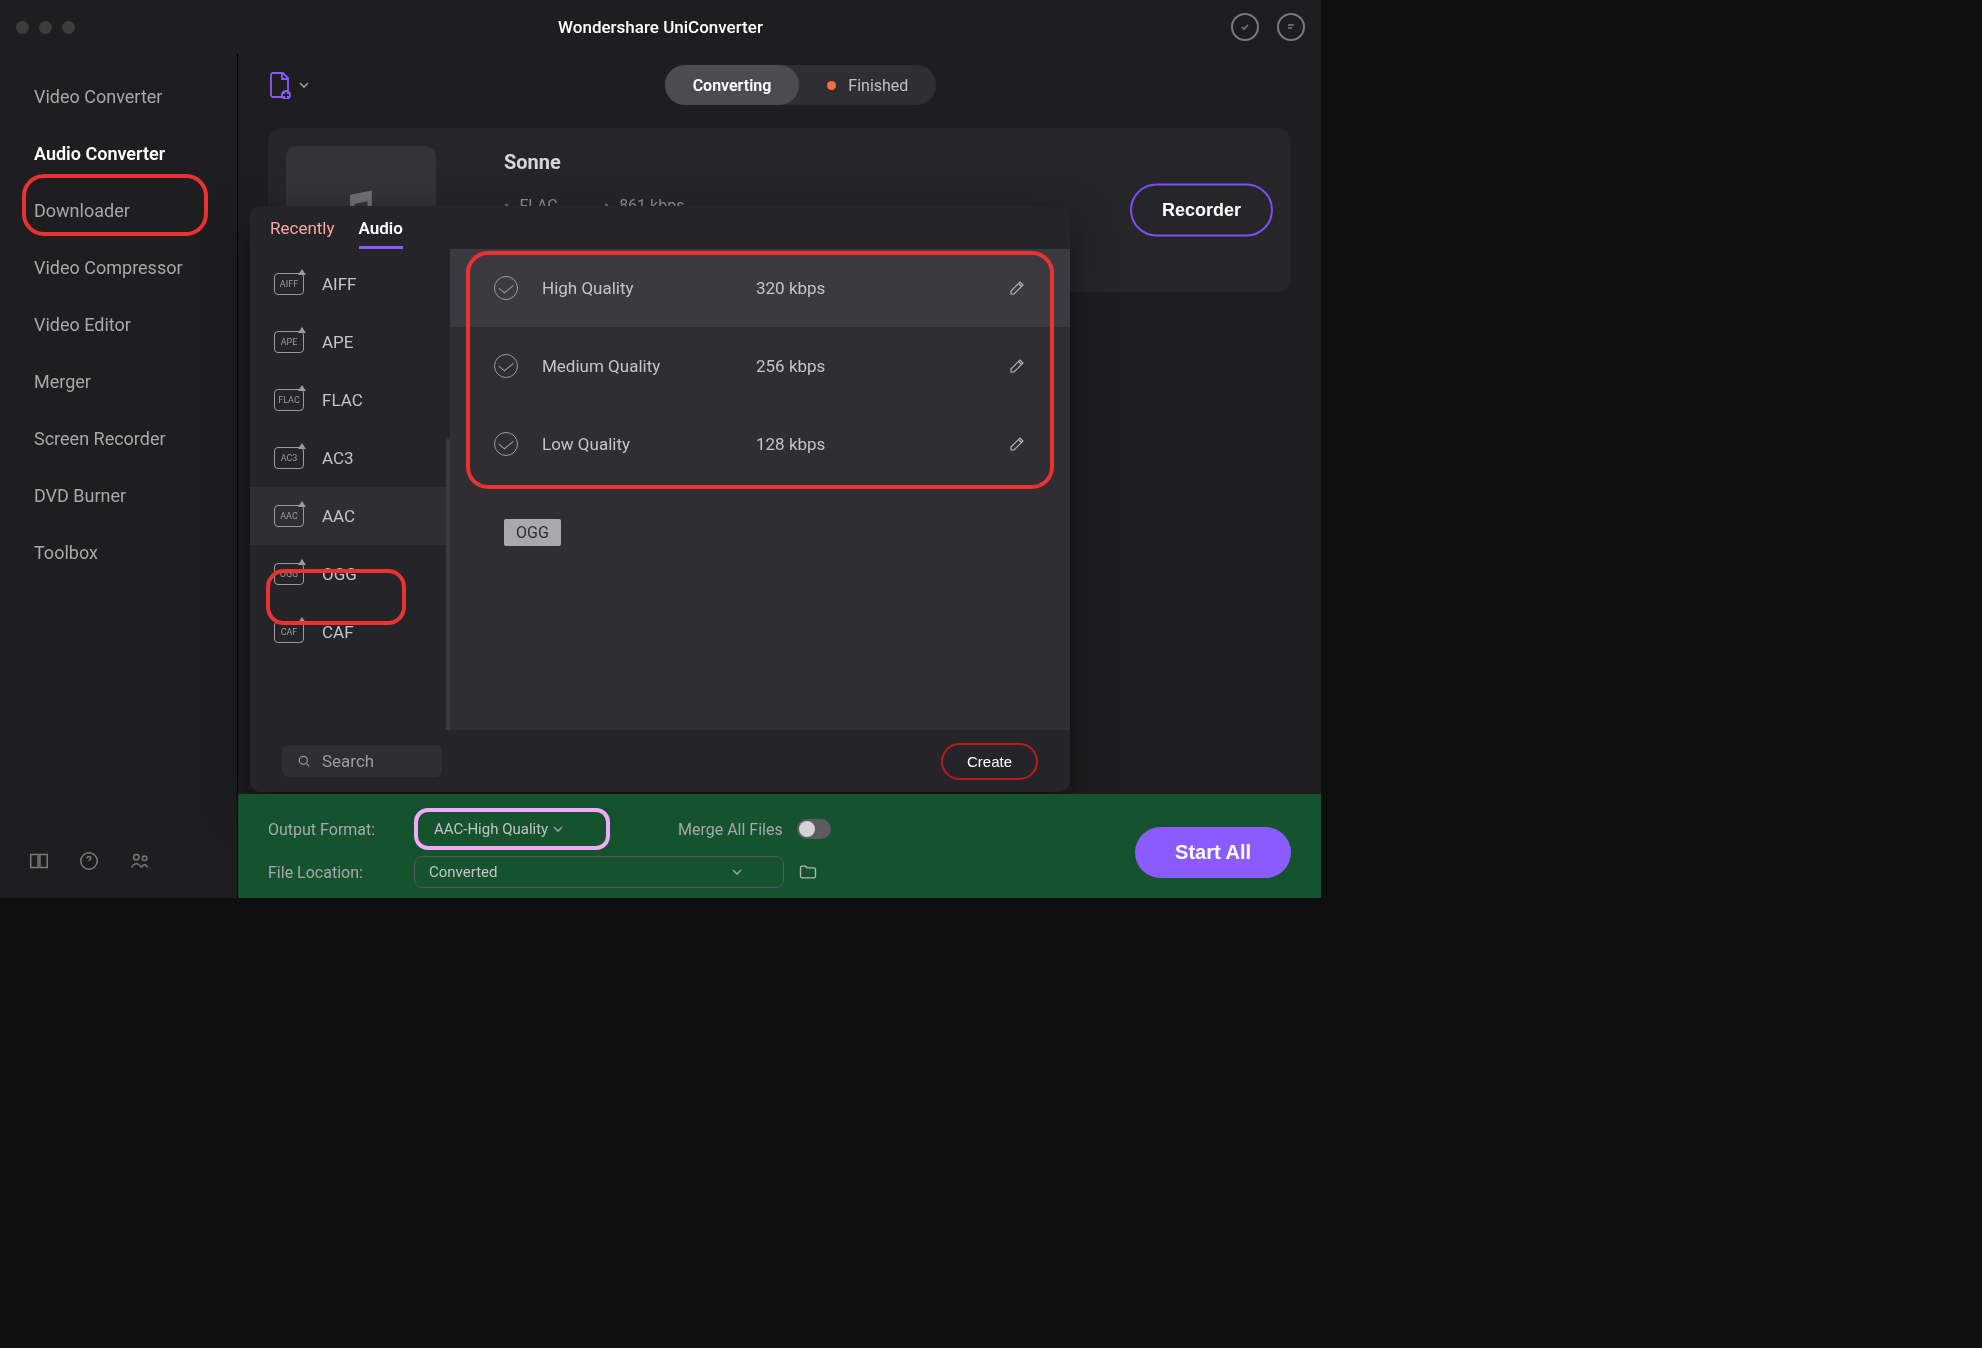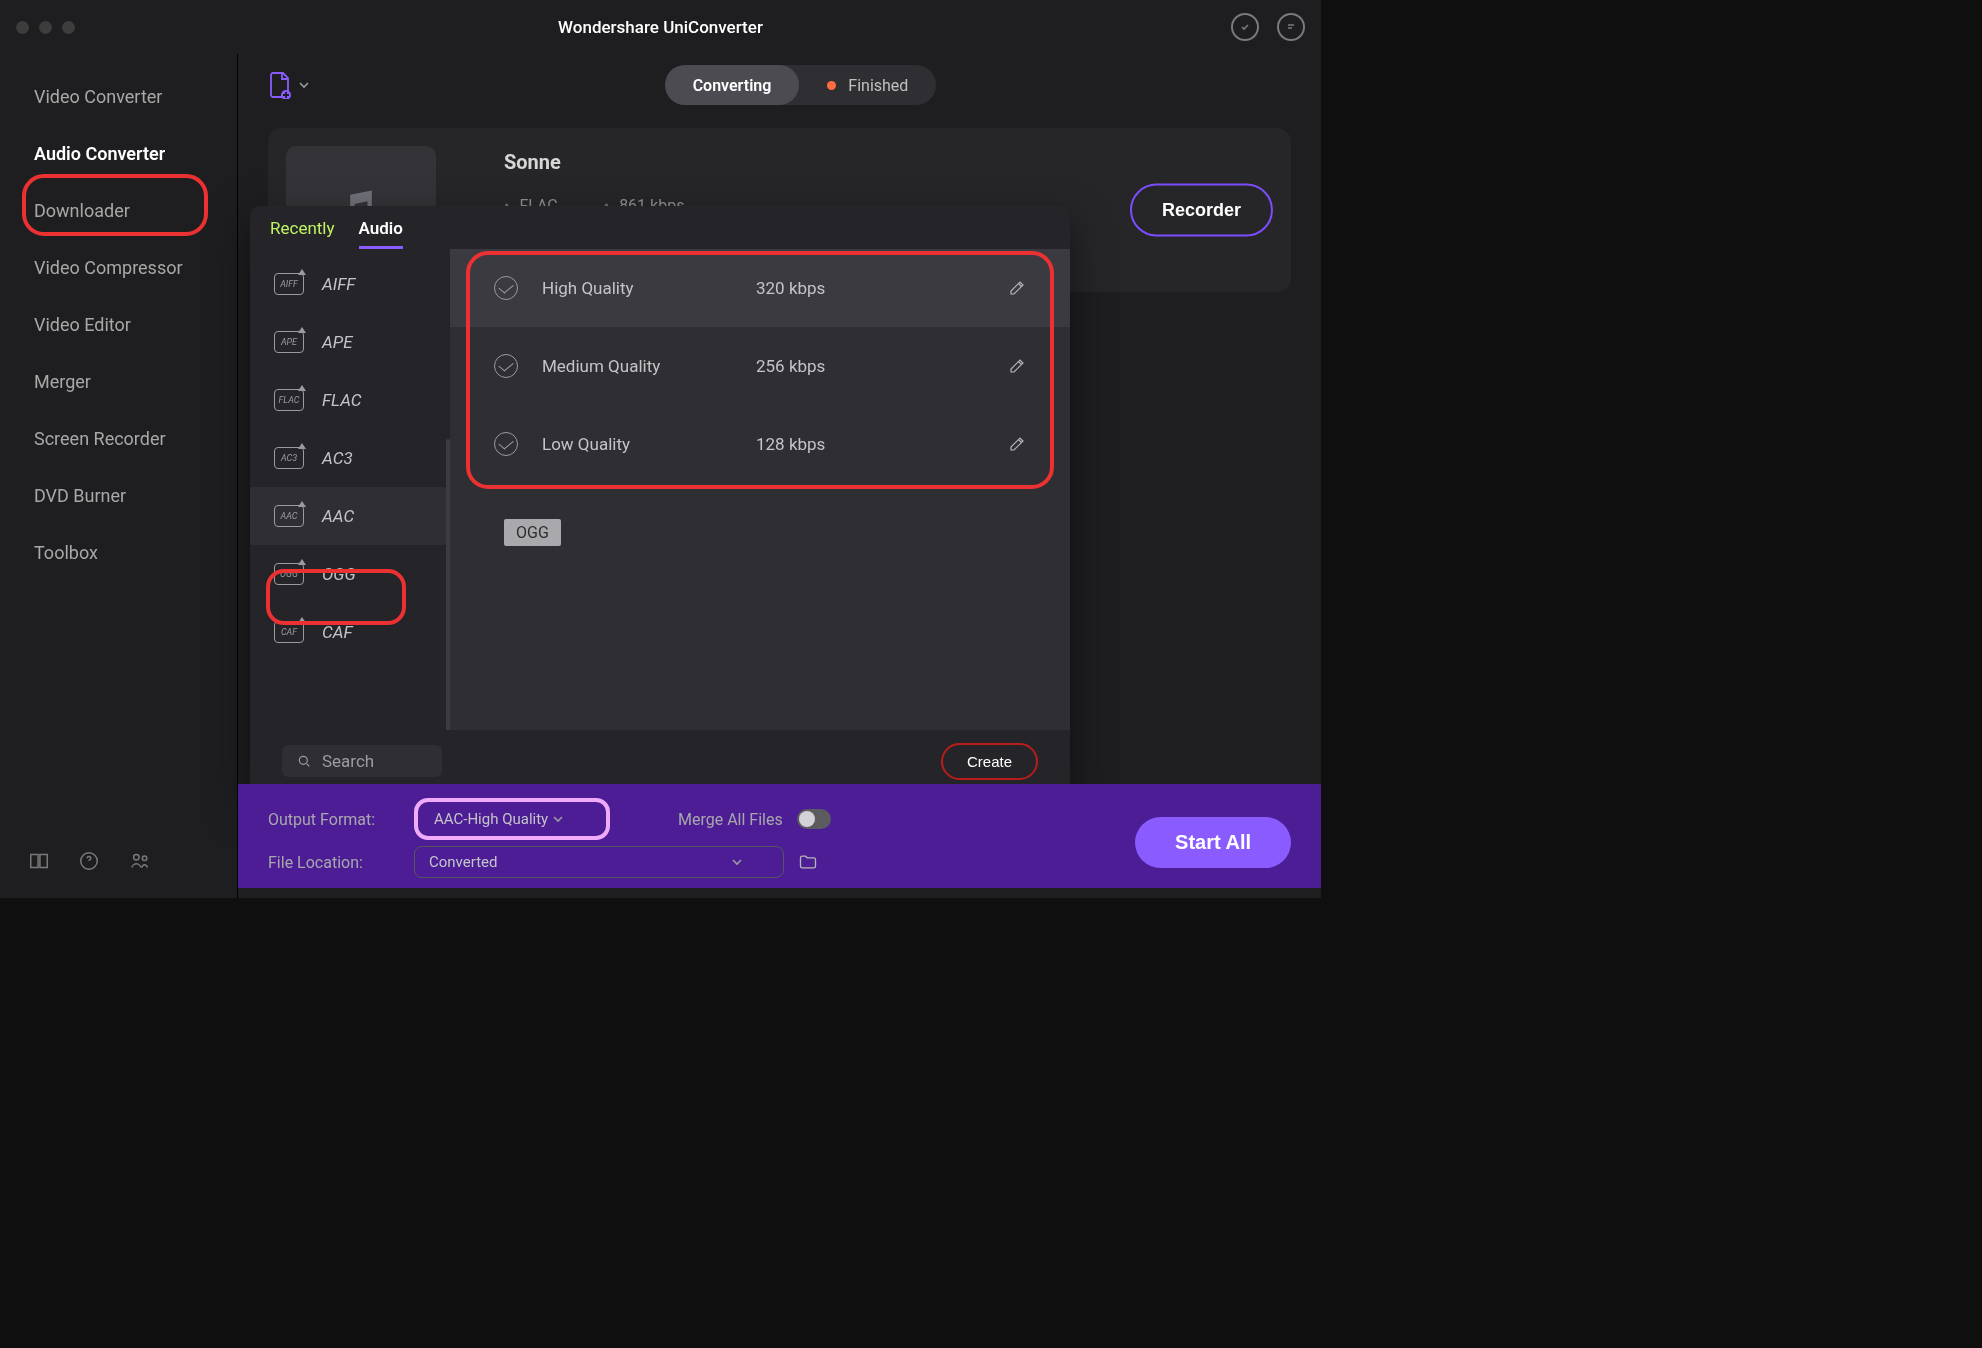--- a/index.html
+++ b/index.html
@@ -138,31 +138,30 @@
     top: 152px;
     width: 820px;
     height: 586px;
     background: #252529;
     border-radius: 10px;
     box-shadow: 0 16px 40px rgba(0,0,0,.5);
     display: flex;
     flex-direction: column;
   }
   .popup-tabs { display:flex; gap:24px; padding: 12px 20px 0; }
-  .popup-tab  { font-size: 17px; color:#bef264; padding-bottom: 8px; }
+  .popup-tab  { font-size: 17px; color:#fca5a5; padding-bottom: 8px; }
   .popup-tab.active { color:#fff; border-bottom: 3px solid #8a5cff; font-weight:600; }
 
   .popup-body { flex:1; display:flex; overflow:hidden; }
   .format-list {
     width: 200px;
     display:flex;
     flex-direction:column;
     position: relative;
     padding-top: 6px;
-    font-style: italic;
   }
   .format-item {
     display:flex;
     align-items:center;
     gap:18px;
     padding: 18px 24px;
     font-size:17px;
     color:#c4c4c8;
   }
   .format-item.active { background: #2f2f33; }
@@ -230,23 +229,23 @@
     align-items:center;
     padding: 0 32px;
     gap: 16px;
   }
   .search-box { display:flex; align-items:center; gap:10px; background:#2f2f33; border-radius:6px; padding:6px 14px; width:160px; color:#9b9ba0; font-size:17px;}
   .create-btn { margin-left:auto; border:2px solid #b91c1c; color:#fff; background:transparent; border-radius:22px; padding:8px 24px; font-size:15px; }
 
   
   .bottom-bar {
     position: absolute;
-    left: 0; right: 0; bottom: 10px;
+    left: 0; right: 0; bottom: 0;
     padding: 8px 30px 10px;
-    background: #4c1d95;
+    background: #14532d;
   }
   .bb-row { display:flex; align-items:center; gap:14px; color:#a8a8ac; font-size:16px; margin-top:6px;}
   .bb-label { width:132px; }
   .bb-select { background:transparent; border:1.6px solid #56565b; border-radius:8px; padding:6px 40px 6px 14px; color:#c4c4c8; font-size:15px; position:relative; width:184px; display:flex; justify-content:space-between; align-items:center;}
   .of-highlight { border: 4px solid #f0abfc; border-radius: 14px; padding:2px; display:inline-block; }
   .of-highlight .bb-select{ border:none;}
   .toggle { width:34px; height:20px; background:#5b5b60; border-radius:12px; position:relative; }
   .toggle::after{ content:""; position:absolute; left:2px; top:2px; width:16px; height:16px; border-radius:50%; background:#d3d3d7; }
   .folder-icon { color:#b5b5b9; font-size:20px; }
   .start-btn {

